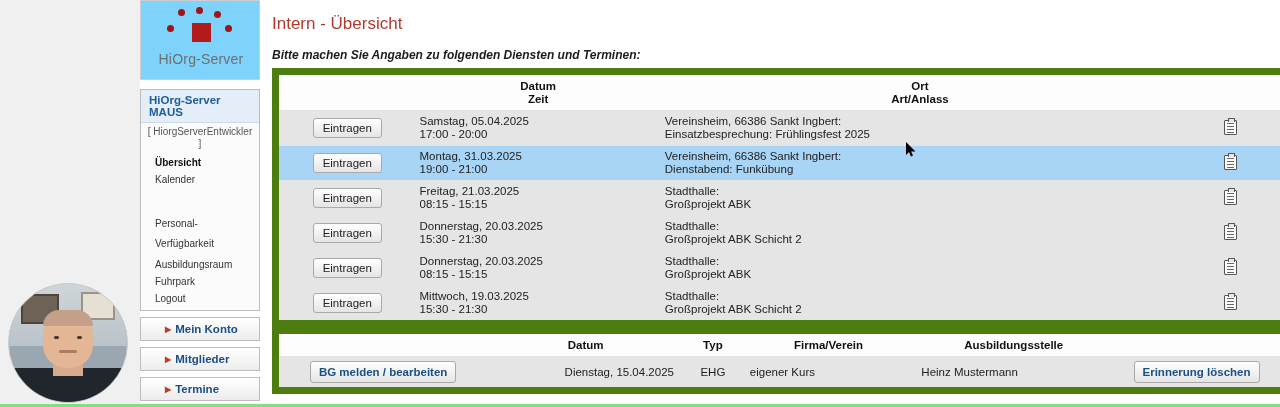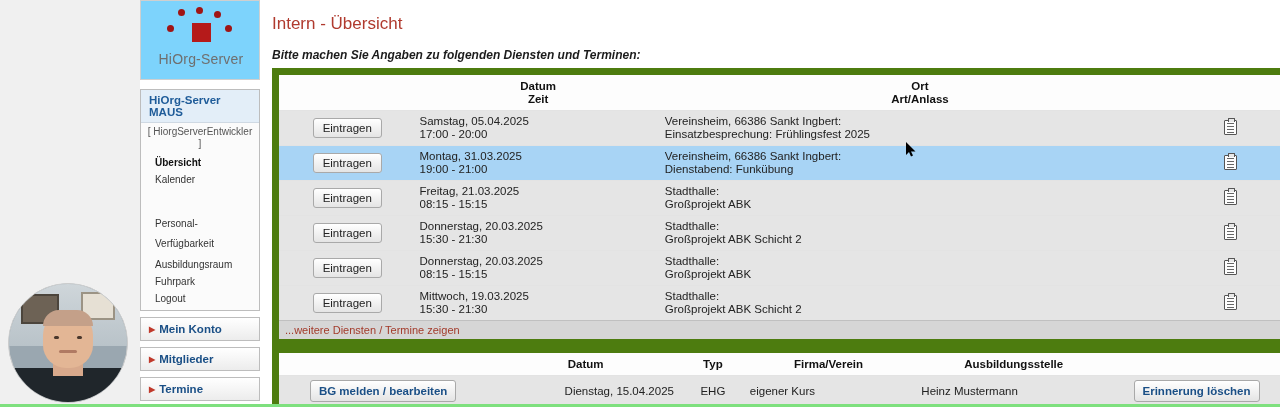--- a/index.html
+++ b/index.html
@@ -110,21 +110,21 @@
     font-weight: bold;
     color: #111111;
   }
   .nav-item.two-line { line-height: 20px; margin-top: 24px; }
   .acc-item {
     margin-top: 6px;
     width: 120px;
     border: 1px solid #bdbdbd;
     background: linear-gradient(#ffffff, #ececec);
     box-sizing: border-box;
-    padding: 5px 6px 5px 8px;
+    padding: 5px 6px 5px 24px;
     font-size: 11.5px;
     font-weight: bold;
     color: #1a4f86;
   }
   .acc-item .caret {
     color: #c0392b;
     font-size: 8px;
     margin-right: 4px;
     position: relative;
     top: -1px;
@@ -498,21 +498,20 @@
             <td class="cell-place">
               <div>Stadthalle:</div>
               <div>Großprojekt ABK Schicht 2</div>
             </td>
             <td class="cell-icon">
               <span class="doc-icon"></span>
             </td>
           </tr>
         </tbody>
       </table>
-      <div class="more-bar">...weitere Diensten / Termine zeigen</div>
     </div>
 
 
     <div class="panel">
       <table class="grid">
         <colgroup>
           <col style="width:180px">
           <col style="width:170px">
           <col style="width:50px">
           <col style="width:150px">

